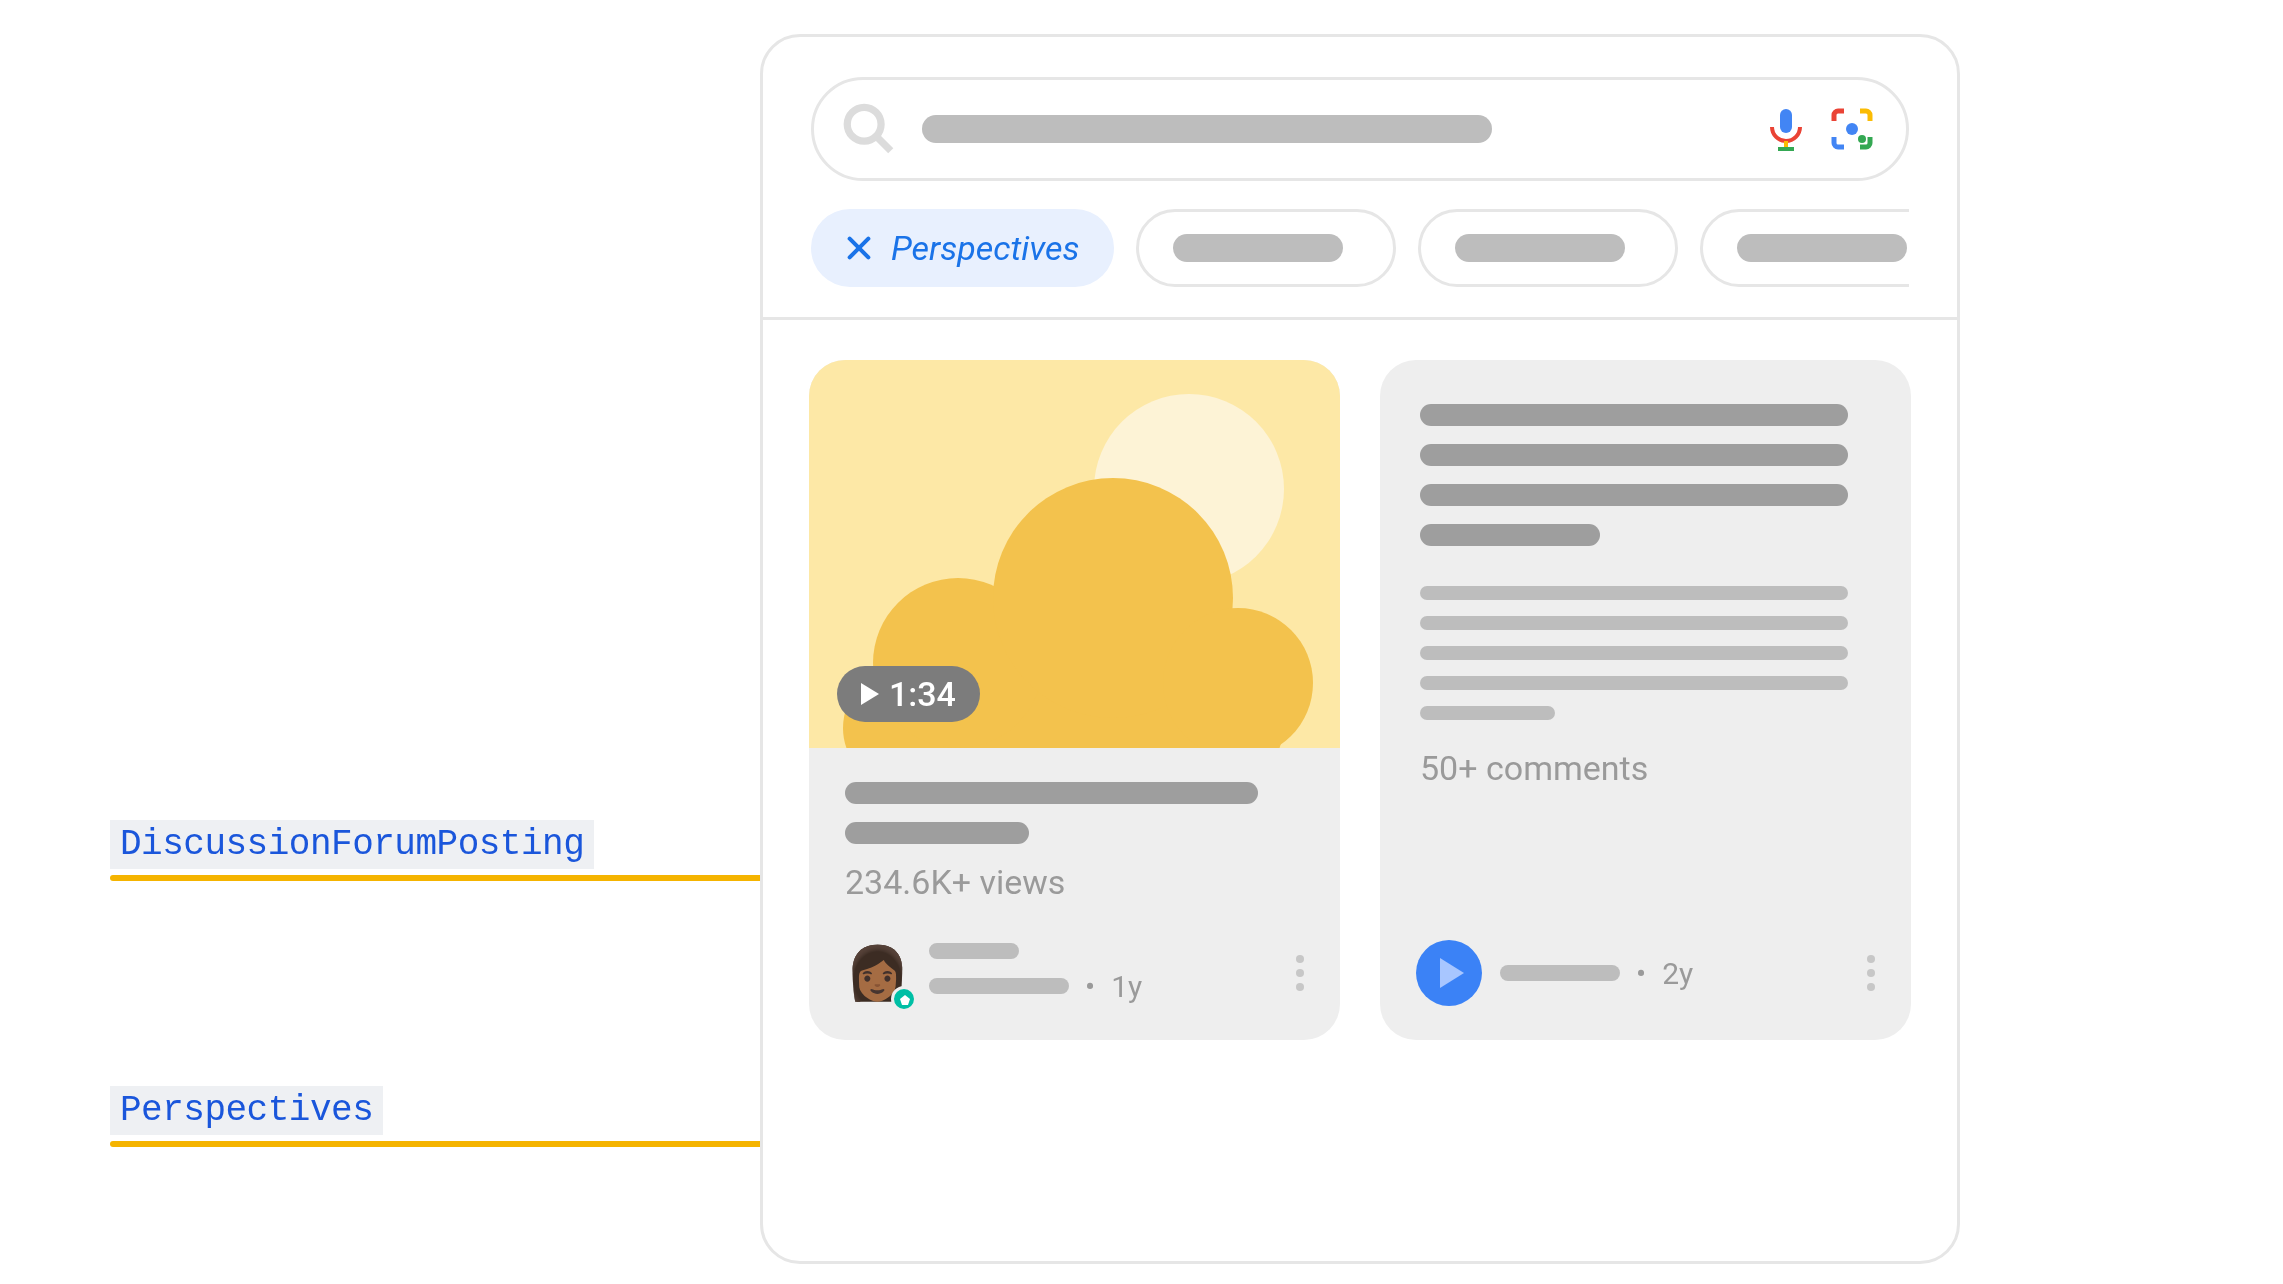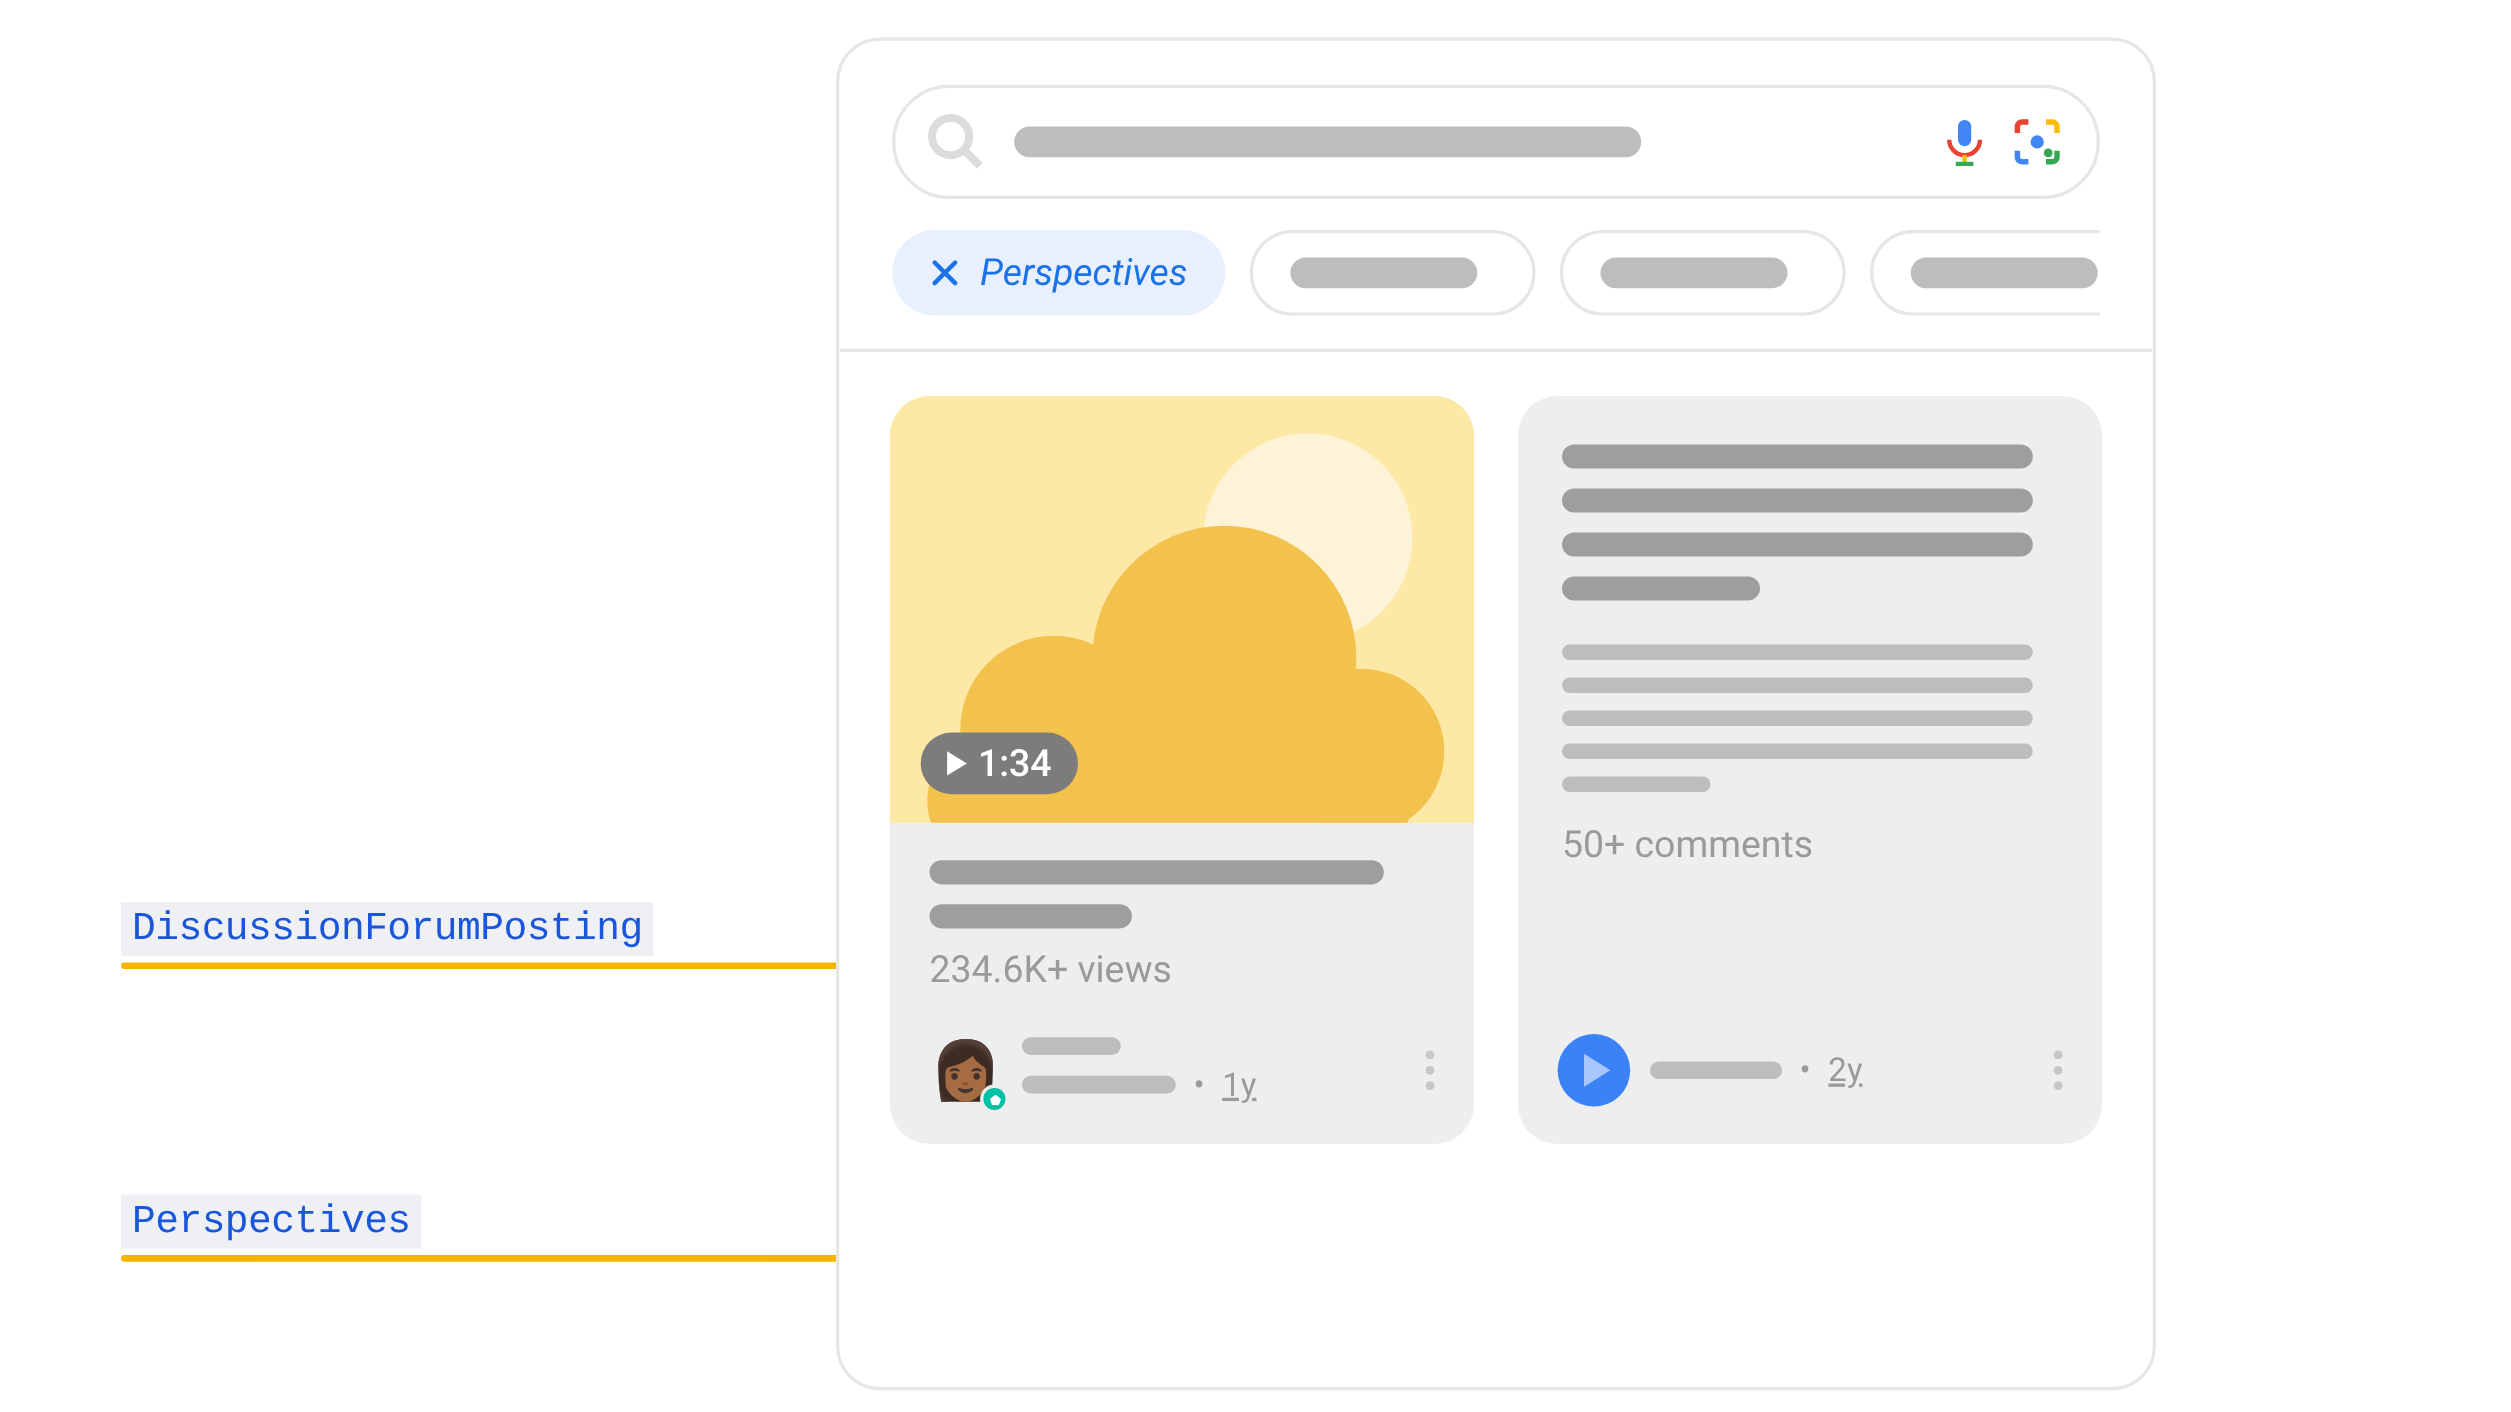--- a/index.html
+++ b/index.html
@@ -172,21 +172,21 @@
       width:66px;height:66px;border-radius:50%;background:#3b82f6;
       display:flex;align-items:center;justify-content:center;
     }
     .play-avatar .tri{
       width:0;height:0;border-left:24px solid #a8c6ff;
       border-top:15px solid transparent;border-bottom:15px solid transparent;
       margin-left:6px;
     }
     .footer-lines{display:flex;flex-direction:column;gap:10px;}
     .ph-sm{background:#bdbdbd;height:16px;border-radius:8px;}
-    .bullet{color:#9a9a9a;font-size:30px;text-decoration:underline;}
+    .bullet{color:#9a9a9a;font-size:30px;}
     .dot{color:#9a9a9a;font-size:30px;margin:0 6px;}
     .kebab{display:flex;flex-direction:column;gap:6px;margin-left:auto;}
     .kebab span{width:8px;height:8px;border-radius:50%;background:#c7c7c7;}
 
     
     .c2-body { padding:44px 40px 10px 40px; }
 
   </style>
 </head>
 <body>

